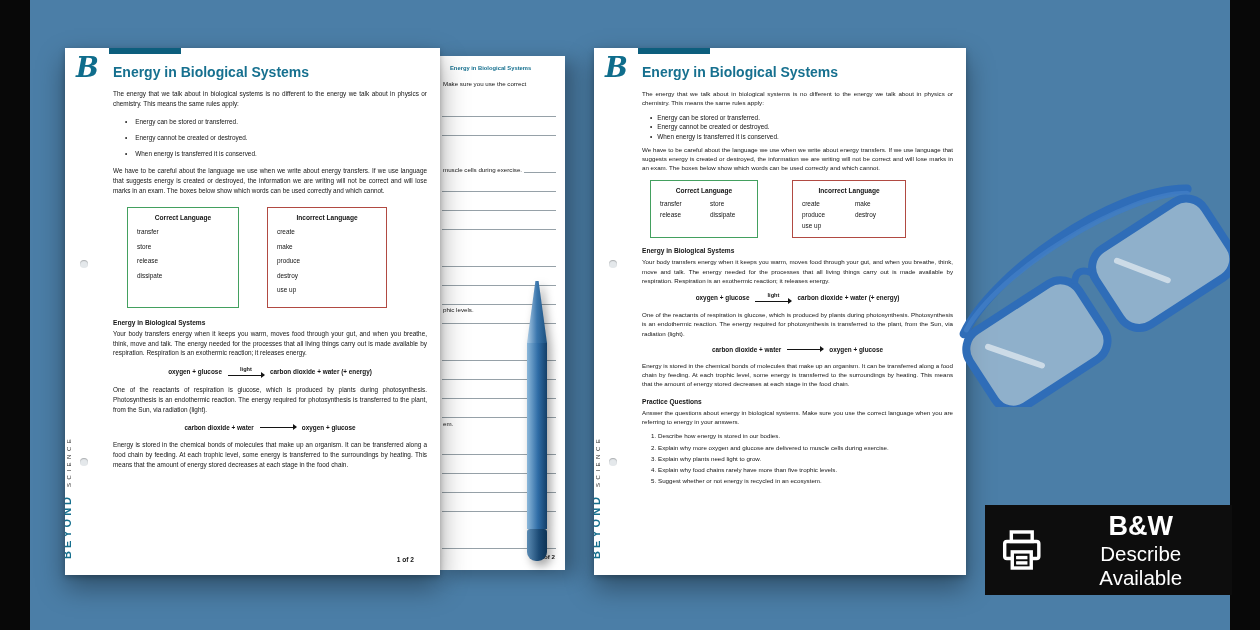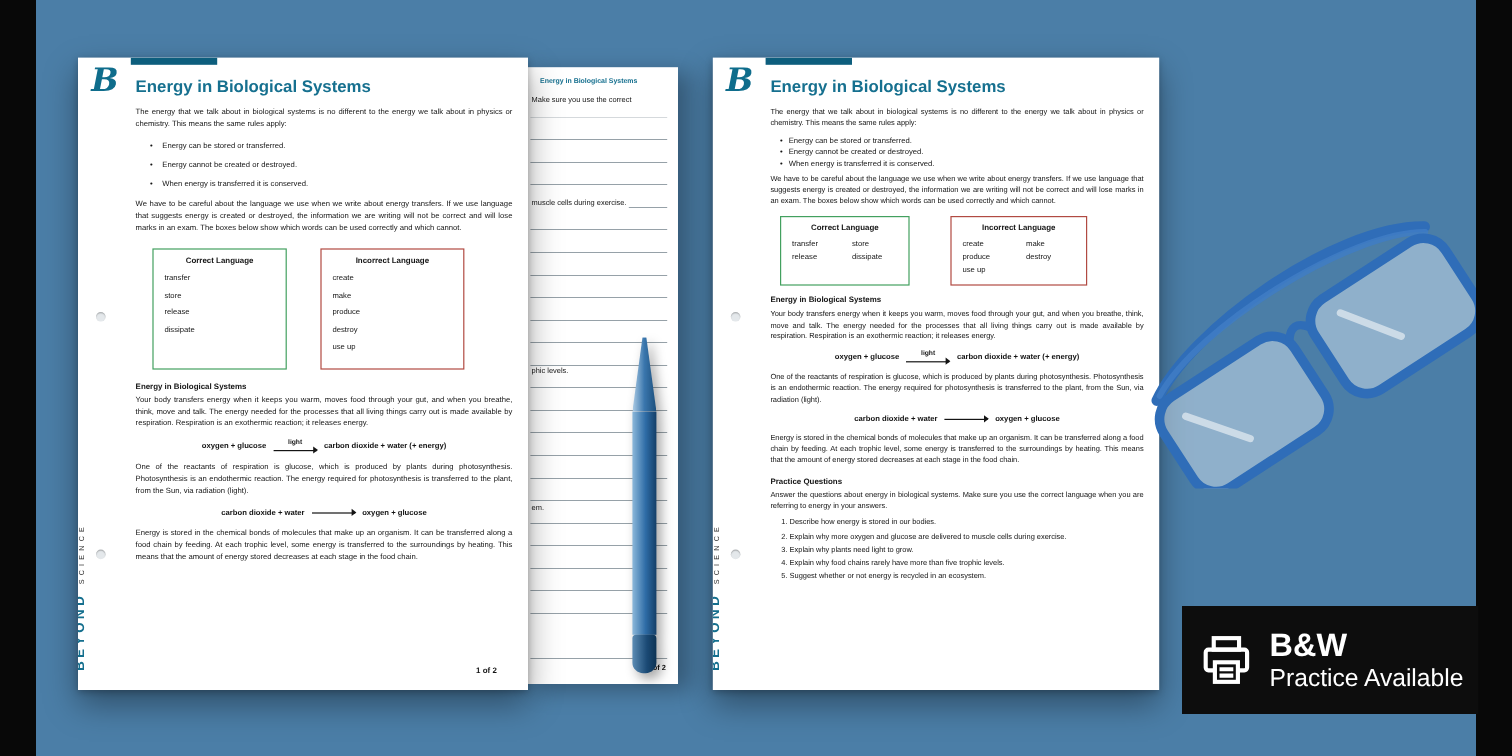--- a/index.html
+++ b/index.html
@@ -75,21 +75,21 @@
        background:linear-gradient(90deg,#aecde6,#3a76ad 50%,#1c4f7c);
        clip-path:polygon(42% 0,58% 0,100% 100%,0 100%);}
   .pen-body{width:20px;height:186px;margin:0 auto;
        background:linear-gradient(90deg,#8cb8da,#2e6ca6 55%,#143f68);}
   .pen-endcap{width:20px;height:32px;margin:0 auto;border-radius:3px 3px 9px 9px;
        background:linear-gradient(90deg,#5c8cb4,#1b4a75 60%,#0d3354);}
 
   
   #badge{position:absolute;left:985px;top:505px;width:247px;height:90px;background:#0d0d0d;
          display:flex;align-items:center;gap:13px;padding:0 8px 0 14px;box-sizing:border-box;}
-  .badge-text{color:#ffffff;line-height:1.15;}
+  .badge-text{color:#ffffff;line-height:1.15;text-align:center;}
   .badge-bw{font-size:27px;font-weight:bold;}
   .badge-opts{font-size:20.5px;}
 
   #glasses{position:absolute;left:912px;top:112px;}
 </style>
 </head>
 <body>
 
 <div id="stage">
 
@@ -271,17 +271,17 @@
   <div id="badge">
     <svg width="46" height="46" viewBox="0 0 24 24" fill="none" stroke="#ffffff" stroke-width="1.8">
       <rect x="6.5" y="2.5" width="11" height="5"></rect>
       <rect x="3" y="7.5" width="18" height="9" rx="1.2"></rect>
       <rect x="7" y="13" width="10" height="8.5" fill="#0d0d0d"></rect>
       <line x1="9" y1="16" x2="15" y2="16"></line>
       <line x1="9" y1="18.8" x2="15" y2="18.8"></line>
     </svg>
     <div class="badge-text">
       <div class="badge-bw">B&amp;W</div>
-      <div class="badge-opts">Practice Available</div>
+      <div class="badge-opts">Describe Available</div>
     </div>
   </div>
 
 </div>
 
 </body></html>

